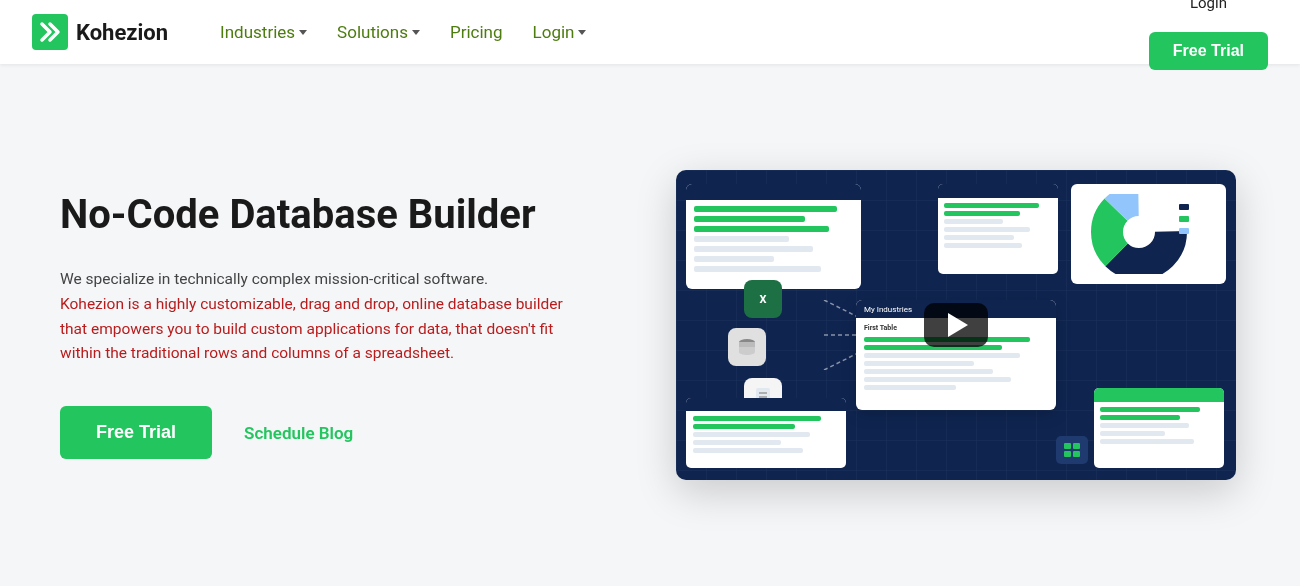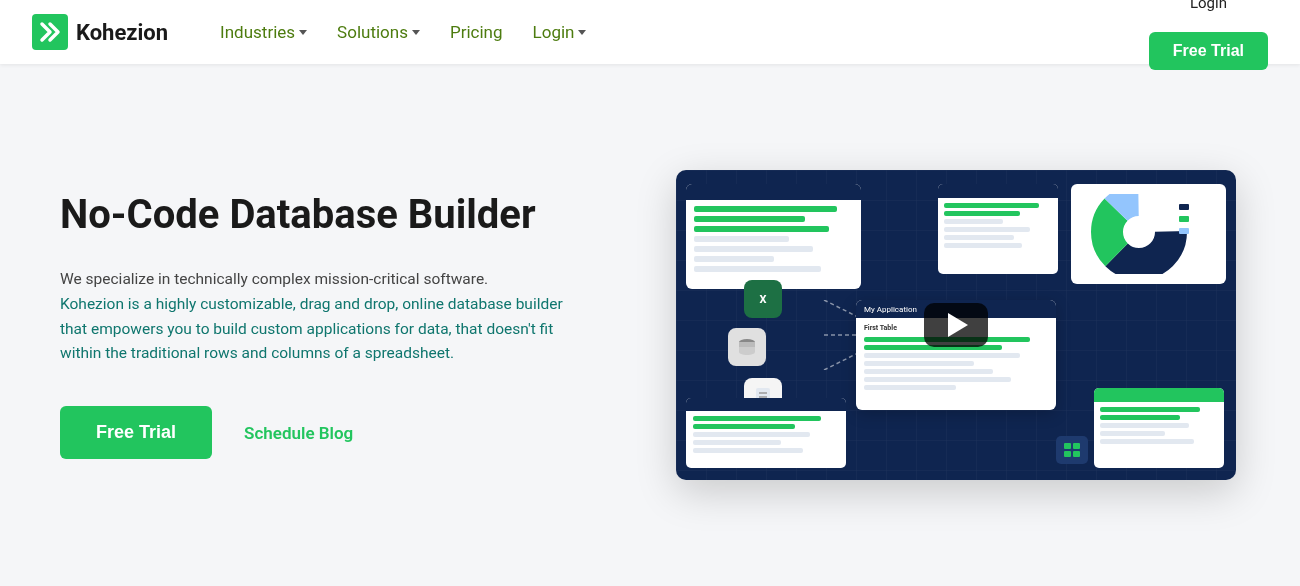--- a/index.html
+++ b/index.html
@@ -100,21 +100,21 @@
       margin-bottom: 28px;
     }
     .hero-desc {
       font-size: 15.5px;
       color: #444;
       line-height: 1.6;
       margin-bottom: 0;
     }
     .hero-desc-2 {
       font-size: 15.5px;
-      color: #0f766e;
+      color: #b91c1c;
       line-height: 1.6;
       margin-bottom: 40px;
     }
     .hero-actions {
       display: flex;
       align-items: center;
       gap: 32px;
     }
     .hero-free-trial {
       background: #22c55e;
@@ -470,21 +470,21 @@
         <line x1="38" y1="0" x2="78" y2="20" stroke="rgba(255,255,255,0.5)" stroke-width="1.5" stroke-dasharray="4 3"></line>
         <line x1="38" y1="35" x2="78" y2="35" stroke="rgba(255,255,255,0.5)" stroke-width="1.5" stroke-dasharray="4 3"></line>
         <line x1="38" y1="70" x2="78" y2="50" stroke="rgba(255,255,255,0.5)" stroke-width="1.5" stroke-dasharray="4 3"></line>
         <polygon points="76,17 80,22 72,22" fill="rgba(255,255,255,0.5)"></polygon>
         <polygon points="76,32 80,37 72,37" fill="rgba(255,255,255,0.5)"></polygon>
         <polygon points="76,47 80,52 72,52" fill="rgba(255,255,255,0.5)"></polygon>
       </svg>
 
       <div class="panel-center">
         <div class="panel-center-header">
-          <span class="panel-center-title">My Application</span>
+          <span class="panel-center-title">My Industries</span>
         </div>
         <div class="panel-center-body">
           <div style="font-size:7px;font-weight:700;color:#333;margin-bottom:2px;">First Table</div>
           <div class="pc-row" style="background:#22c55e;width:90%;"></div>
           <div class="pc-row" style="background:#22c55e;width:75%;"></div>
           <div class="pc-row" style="background:#e2e8f0;width:85%;"></div>
           <div class="pc-row" style="background:#e2e8f0;width:60%;"></div>
           <div class="pc-row" style="background:#e2e8f0;width:70%;"></div>
           <div class="pc-row" style="background:#e2e8f0;width:80%;"></div>
           <div class="pc-row" style="background:#e2e8f0;width:50%;"></div>

